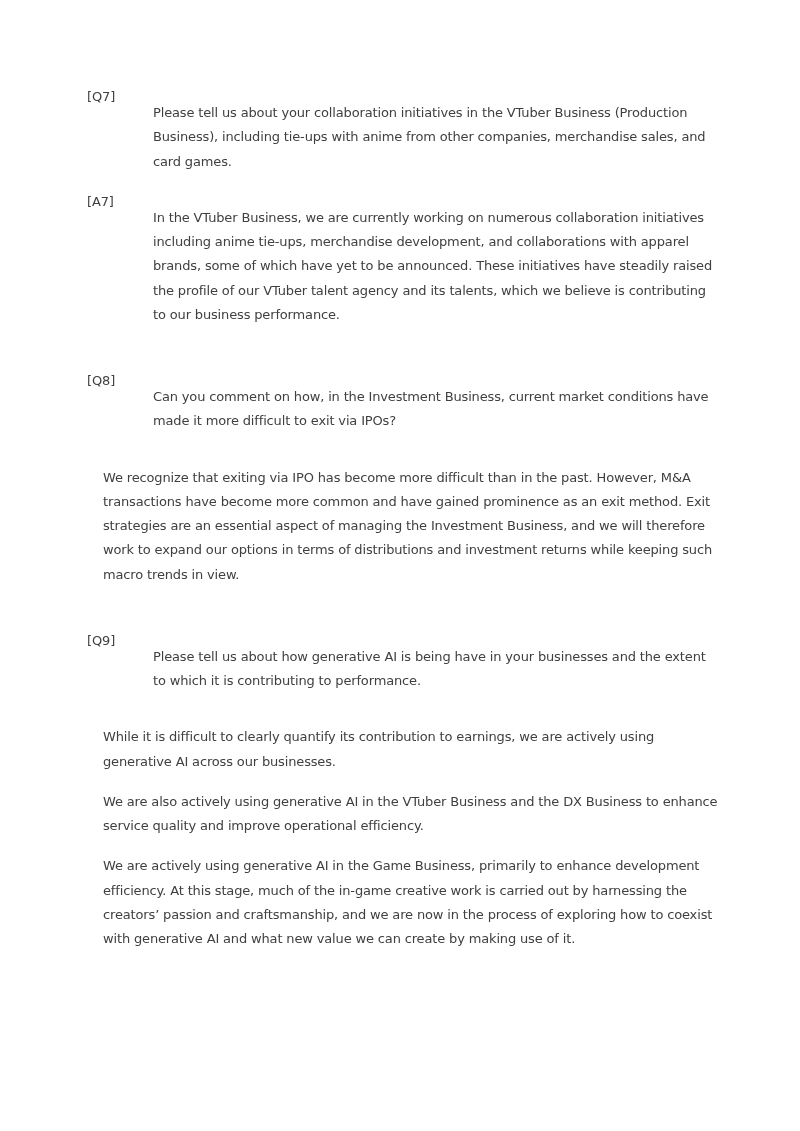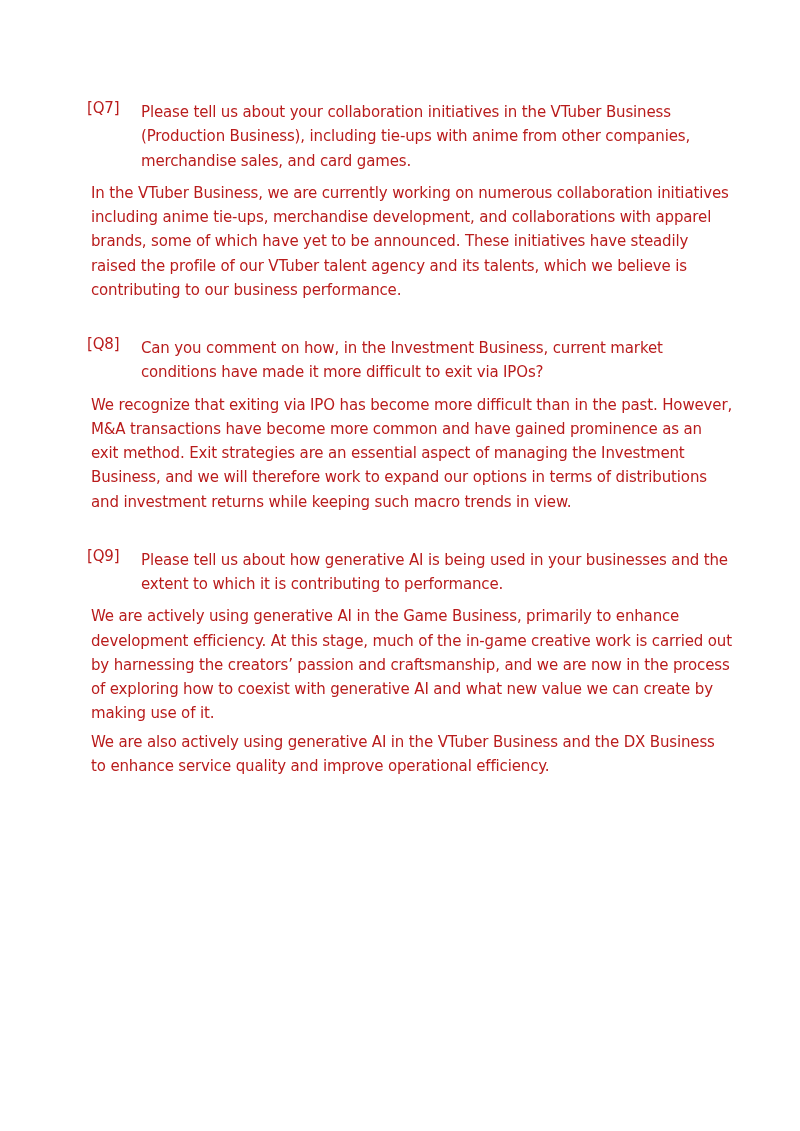--- a/index.html
+++ b/index.html
@@ -1,46 +1,47 @@
 <!DOCTYPE html>
 <html><head>
 <meta charset="utf-8">
 <style>
   html, body { margin: 0; padding: 0; background: #ffffff; }
   body { width: 800px; height: 1131px; position: relative; overflow: hidden; }
   .page {
     position: absolute;
     left: 87px;
-    top: 96px;
+    top: 85px;
     width: 650px;
     font-family: "DejaVu Sans", sans-serif;
-    font-size: 15px;
+    font-size: 13px;
     line-height: 24.25px;
-    color: #b91c1c;
+    color: #404040;
     letter-spacing: -0.15px;
   }
   .qa-row { display: flex; }
   .qa-label { width: 50px; flex: 0 0 50px; }
   .qa-body { flex: 1 1 auto; width: 600px; }
-  .qa-body p { margin: 4px; }
+  .qa-body p { margin: 16px; }
   .gap { height: 26px; }
 </style>
 </head>
 <body>
 
 <div class="page">
 
   <div class="qa-block">
     <div class="qa-row">
       <div class="qa-label">[Q7]</div>
       <div class="qa-body">
           <p>Please tell us about your collaboration initiatives in the VTuber Business (Production Business), including tie-ups with anime from other companies, merchandise sales, and card games.</p>
         </div>
     </div>
     <div class="qa-row">
+      <div class="qa-label">[A7]</div>
       <div class="qa-body">
         <p>In the VTuber Business, we are currently working on numerous collaboration initiatives including anime tie-ups, merchandise development, and collaborations with apparel brands, some of which have yet to be announced. These initiatives have steadily raised the profile of our VTuber talent agency and its talents, which we believe is contributing to our business performance.</p>
       </div>
     </div>
   </div>
 
   <div class="gap"></div>
 
   <div class="qa-block">
     <div class="qa-row">
@@ -55,24 +56,25 @@
       </div>
     </div>
   </div>
 
   <div class="gap"></div>
 
   <div class="qa-block">
     <div class="qa-row">
       <div class="qa-label">[Q9]</div>
       <div class="qa-body">
-          <p>Please tell us about how generative AI is being used in your businesses and the extent to which it is contributing to performance.</p>
+          <p>Please tell us about how generative AI is being have in your businesses and the extent to which it is contributing to performance.</p>
         </div>
     </div>
     <div class="qa-row">
       <div class="qa-body">
+        <p>While it is difficult to clearly quantify its contribution to earnings, we are actively using generative AI across our businesses.</p>
+        <p>We are also actively using generative AI in the VTuber Business and the DX Business to enhance service quality and improve operational efficiency.</p>
         <p>We are actively using generative AI in the Game Business, primarily to enhance development efficiency. At this stage, much of the in-game creative work is carried out by harnessing the creators’ passion and craftsmanship, and we are now in the process of exploring how to coexist with generative AI and what new value we can create by making use of it.</p>
-        <p>We are also actively using generative AI in the VTuber Business and the DX Business to enhance service quality and improve operational efficiency.</p>
       </div>
     </div>
   </div>
 
 </div>
 
 </body></html>

